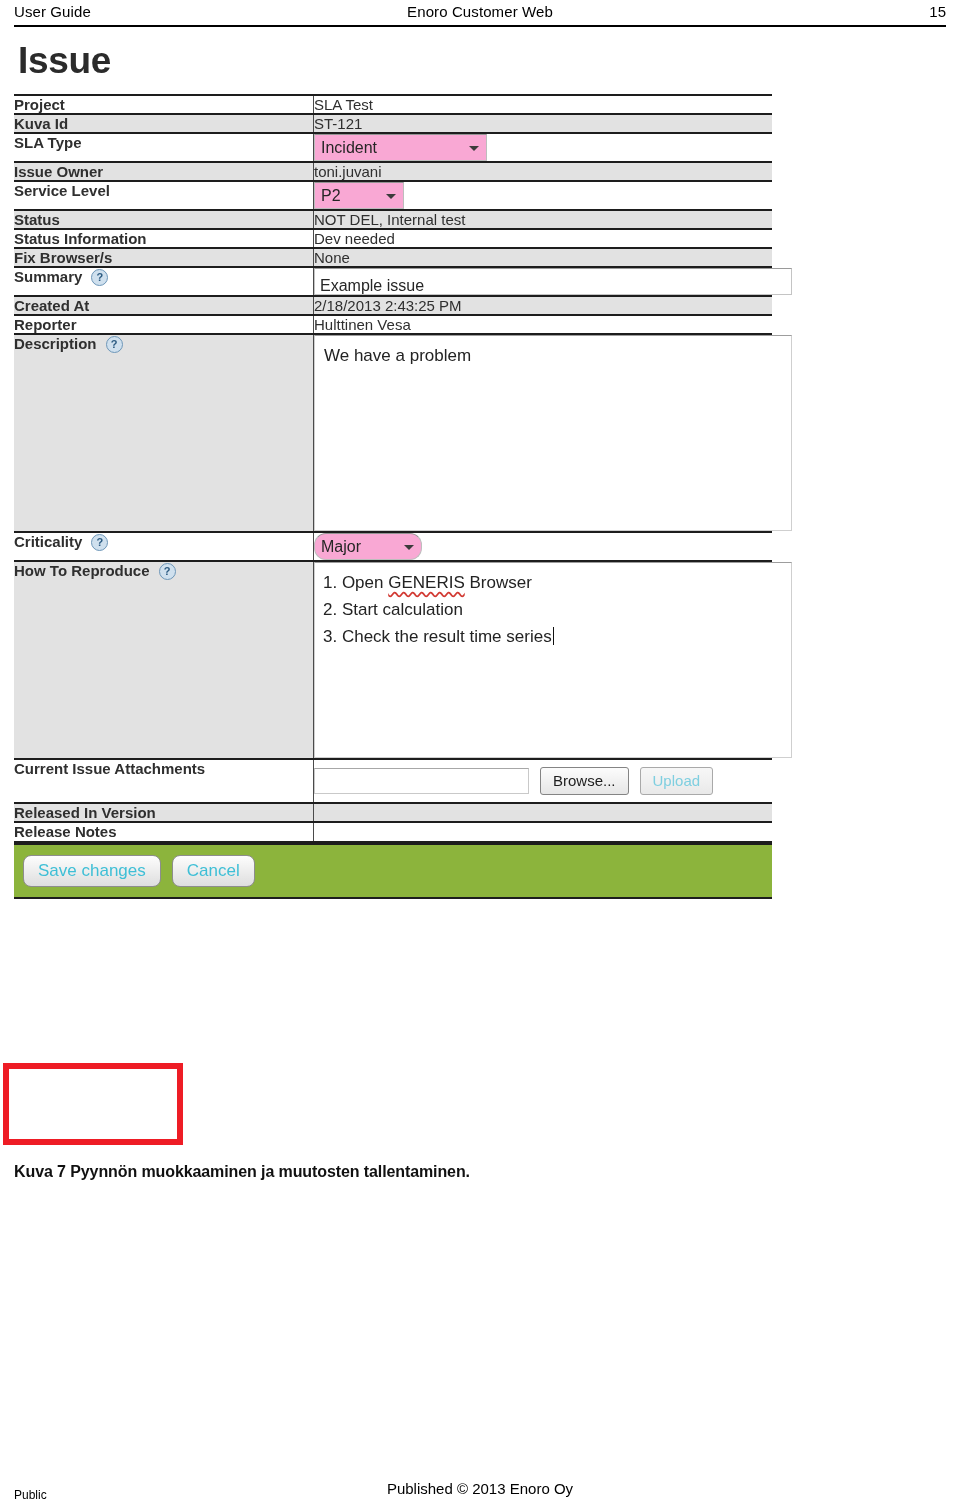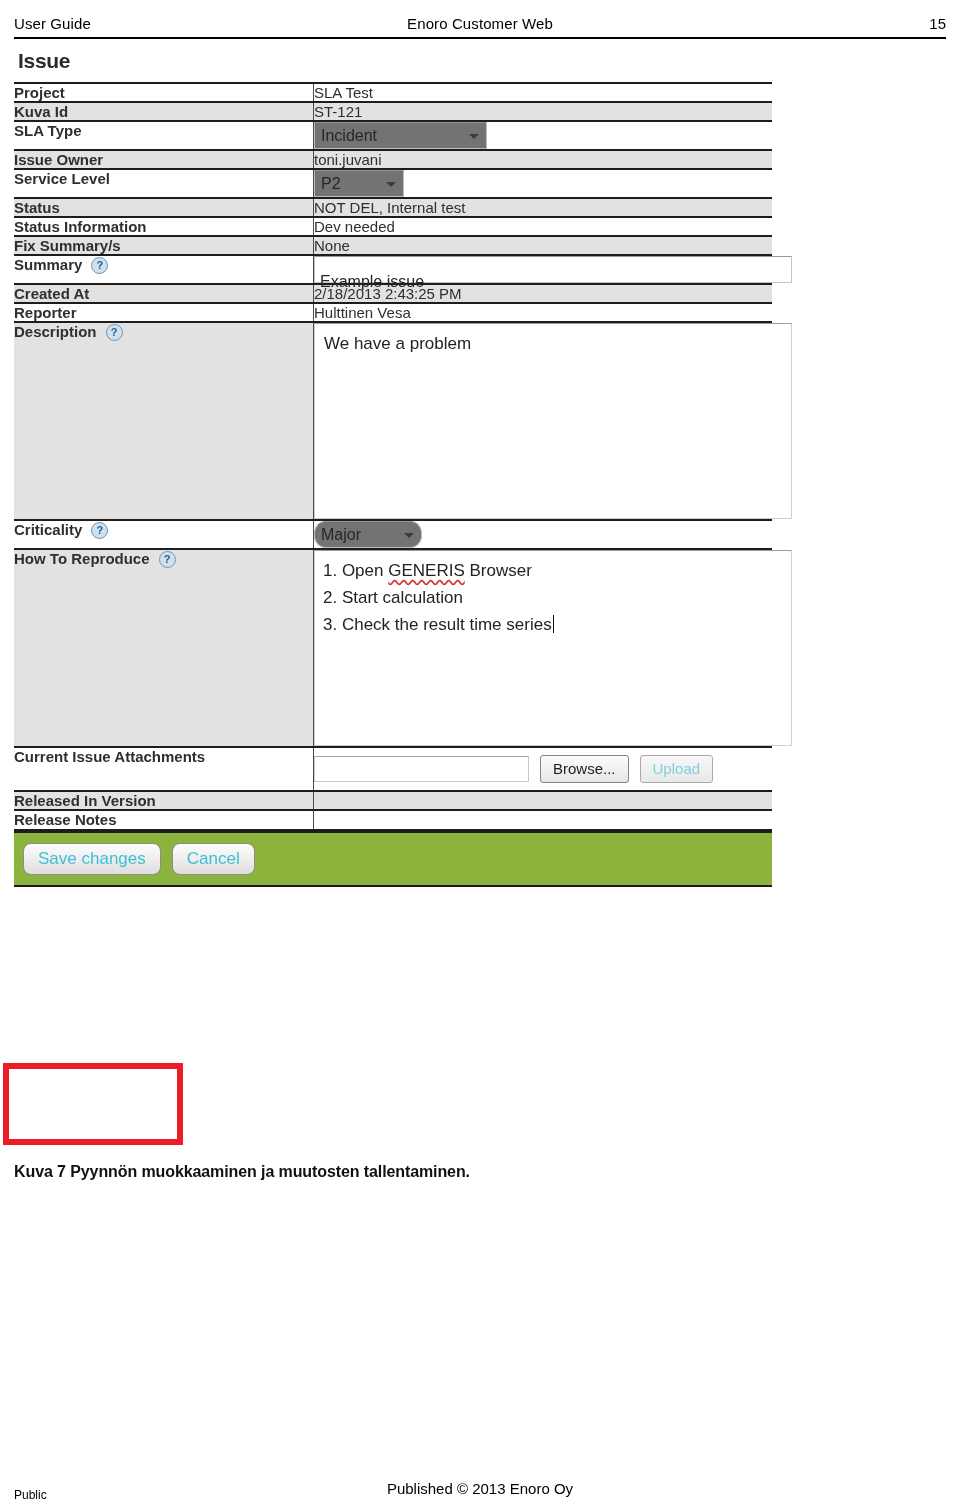--- a/index.html
+++ b/index.html
@@ -17,21 +17,20 @@
     overflow: hidden;
   }
 
   
   #page-header {
     position: absolute;
     left: 14px;
     top: 0px;
     width: 932px;
     height: 30px;
-    margin-top: 12px;
   }
   #page-header .hdr-row {
     position: relative;
     height: 26px;
   }
   #page-header .hdr-left {
     position: absolute;
     left: 0;
     top: 3px;
     font-size: 15px;
@@ -63,26 +62,26 @@
 
   
   #figure {
     position: absolute;
     left: 14px;
     top: 44px;
     width: 760px;
   }
 
   #issue-title {
-    font-size: 21px;
+    font-size: 37px;
     font-weight: bold;
     line-height: 34px;
     letter-spacing: -0.3px;
     color: #2b2b2b;
-    margin: 0 0 2px 4px;
+    margin: 0 0 14px 4px;
     height: 36px;
   }
 
   table.issue-table {
     border-collapse: collapse;
     width: 758px;
     table-layout: fixed;
     border-top: 2px solid #1d1d1d;
   }
   table.issue-table td {
@@ -129,34 +128,34 @@
 
   
   .txtbox {
     display: block;
     box-sizing: border-box;
     border: 1px solid #c4c4c4;
     border-top-color: #9a9a9a;
     background: #ffffff;
     height: 27px;
     line-height: 25px;
-    padding: 12px 5px;
+    padding: 4px 5px;
     font-size: 16px;
     color: #262626;
     font-family: "Liberation Sans", sans-serif;
   }
   .txtbox.wide { width: 478px; }
 
   .selbox {
     display: inline-block;
     box-sizing: border-box;
     position: relative;
     border: 1px solid #bdbdbd;
     border-top-color: #949494;
-    background: #737373;
+    background: #f9a8d4;
     height: 27px;
     line-height: 25px;
     padding: 0 24px 0 6px;
     font-size: 16px;
     color: #262626;
     min-width: 58px;
   }
   .selbox .caret {
     position: absolute;
     right: 7px;
@@ -362,21 +361,21 @@
         <td class="lbl">Status</td>
         <td class="val">NOT DEL, Internal test</td>
       </tr>
 
       <tr class="plain">
         <td class="lbl">Status Information</td>
         <td class="val">Dev needed</td>
       </tr>
 
       <tr class="shade">
-        <td class="lbl">Fix Summary/s</td>
+        <td class="lbl">Fix Browser/s</td>
         <td class="val">None</td>
       </tr>
 
       <tr class="plain">
         <td class="lbl">
           <span>Summary</span><span class="help-icon">?</span>
         </td>
         <td class="val">
           <span class="txtbox wide">Example issue</span>
         </td>

